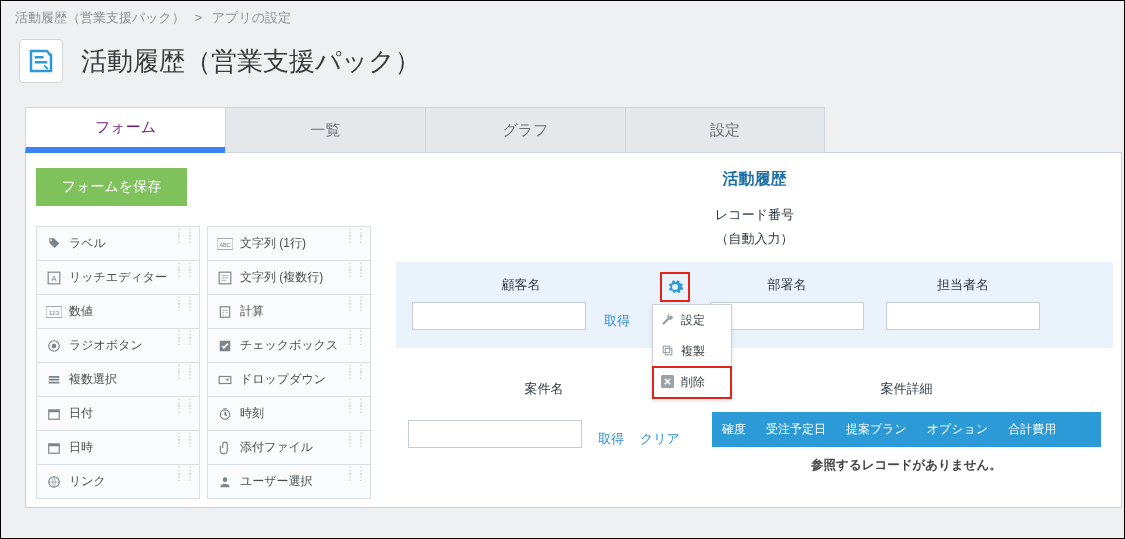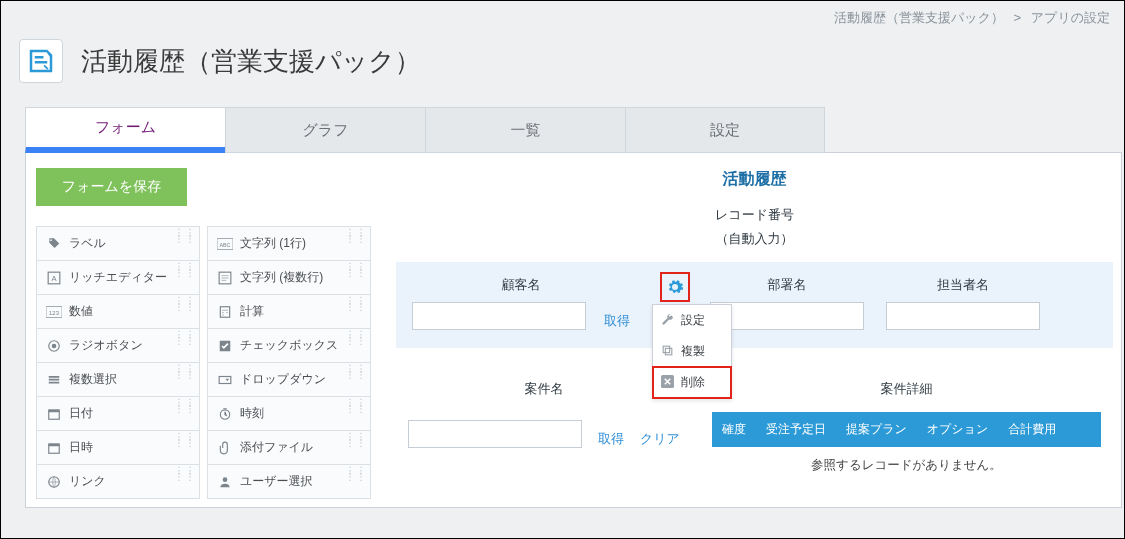--- a/index.html
+++ b/index.html
@@ -1,17 +1,17 @@
 <!DOCTYPE html>
 <html><head>
   <meta charset="utf-8">
   <style>
     * { margin:0; padding:0; box-sizing:border-box; font-family:"Hiragino Kaku Gothic Pro","Meiryo",sans-serif; }
     body { background:#eef0f2; width:1125px; height:539px; overflow:hidden; border:1px solid #000; position:relative; }
-    .crumb { color:#8a929a; font-size:13px; padding:8px 14px 2px;text-align:right; }
+    .crumb { color:#8a929a; font-size:13px; padding:8px 14px 2px; }
     .crumb .sep { margin:0 6px; }
     .titlebar { display:flex; align-items:center; gap:18px; padding:10px 18px 24px; }
     .app-ico { width:44px; height:44px; background:#fff; border:1px solid #cfd6dc; border-radius:4px; display:flex; align-items:center; justify-content:center; }
     .app-ico svg { width:30px; height:30px; }
     .app-title { font-size:26px; color:#3a3a3a; font-weight:400; }
     .tabs { display:flex; margin:0 24px -1px; }
     .tab { width:200px; height:46px; display:flex; align-items:center; justify-content:center; font-size:15px; color:#6a6f74; background:#e5e8eb; border:1px solid #cfd6dc; border-right:none; cursor:pointer; }
     .tab:last-child { border-right:1px solid #cfd6dc; }
     .tab.active { background:#fff; color:#701a75; border-bottom:6px solid #3b82f6; }
     .surface { background:#fff; border:1px solid #cbd1d7; margin:0 0 0 24px; height:356px; display:flex; width:1097px; }
@@ -34,21 +34,21 @@
     .inp.sm { width:154px; }
     .lnk { color:#2f8dd6; font-size:13px; cursor:pointer; }
     .gear { position:absolute; left:264px; top:10px; border:2px solid #e2231a; width:30px; height:30px; display:flex; align-items:center; justify-content:center; cursor:pointer; }
     .menu { position:absolute; left:256px; top:42px; width:80px; background:#fff; border:1px solid #cbd1d7; box-shadow:0 2px 4px rgba(0,0,0,.1); }
     .mi { display:flex; align-items:center; gap:7px; padding:7px 8px; font-size:12px; color:#3a3f44; cursor:pointer; }
     .mi.del { border:2px solid #e2231a; margin:-1px; padding:6px 7px; }
     .row2 { display:flex; margin-top:32px; gap:32px; }
     .subtbl { flex:1; }
     .thead { display:flex; background:#2c9ad6; color:#fff; font-size:12px; }
     .th { padding:9px 10px; }
-    .empty { font-size:12.5px; color:#444; padding:10px 6px; }
+    .empty { font-size:12.5px; color:#444; padding:10px 6px;font-weight:bold; }
   </style>
 </head>
 <body>
 
 <div class="crumb">
   <span>活動履歴（営業支援パック）</span>
   <span class="sep">&gt;</span>
   <span>アプリの設定</span>
 </div>
 
@@ -57,22 +57,22 @@
     <svg viewBox="0 0 24 24">
         <path fill="#2c9ad6" d="M3 3h14l4 4v14H3V3zm2 2v14h14V8.5L16.5 5H5zm2 3h7v2H7V8zm0 4h10v2H7v-2z"></path>
         <path fill="#2c9ad6" d="M15 15l3 3-1 1-3-3z"></path>
       </svg>
   </div>
   <div class="app-title">活動履歴（営業支援パック）</div>
 </div>
 
 <div class="tabs">
   <div class="tab active">フォーム</div>
+  <div class="tab">一覧</div>
   <div class="tab">グラフ</div>
-  <div class="tab">一覧</div>
   <div class="tab">設定</div>
 </div>
 
 <div class="surface">
   <div class="left">
     <button class="save">フォームを保存</button>
     <div class="palette">
       <div class="col">
         <div class="chip">
             <span class="ci">

